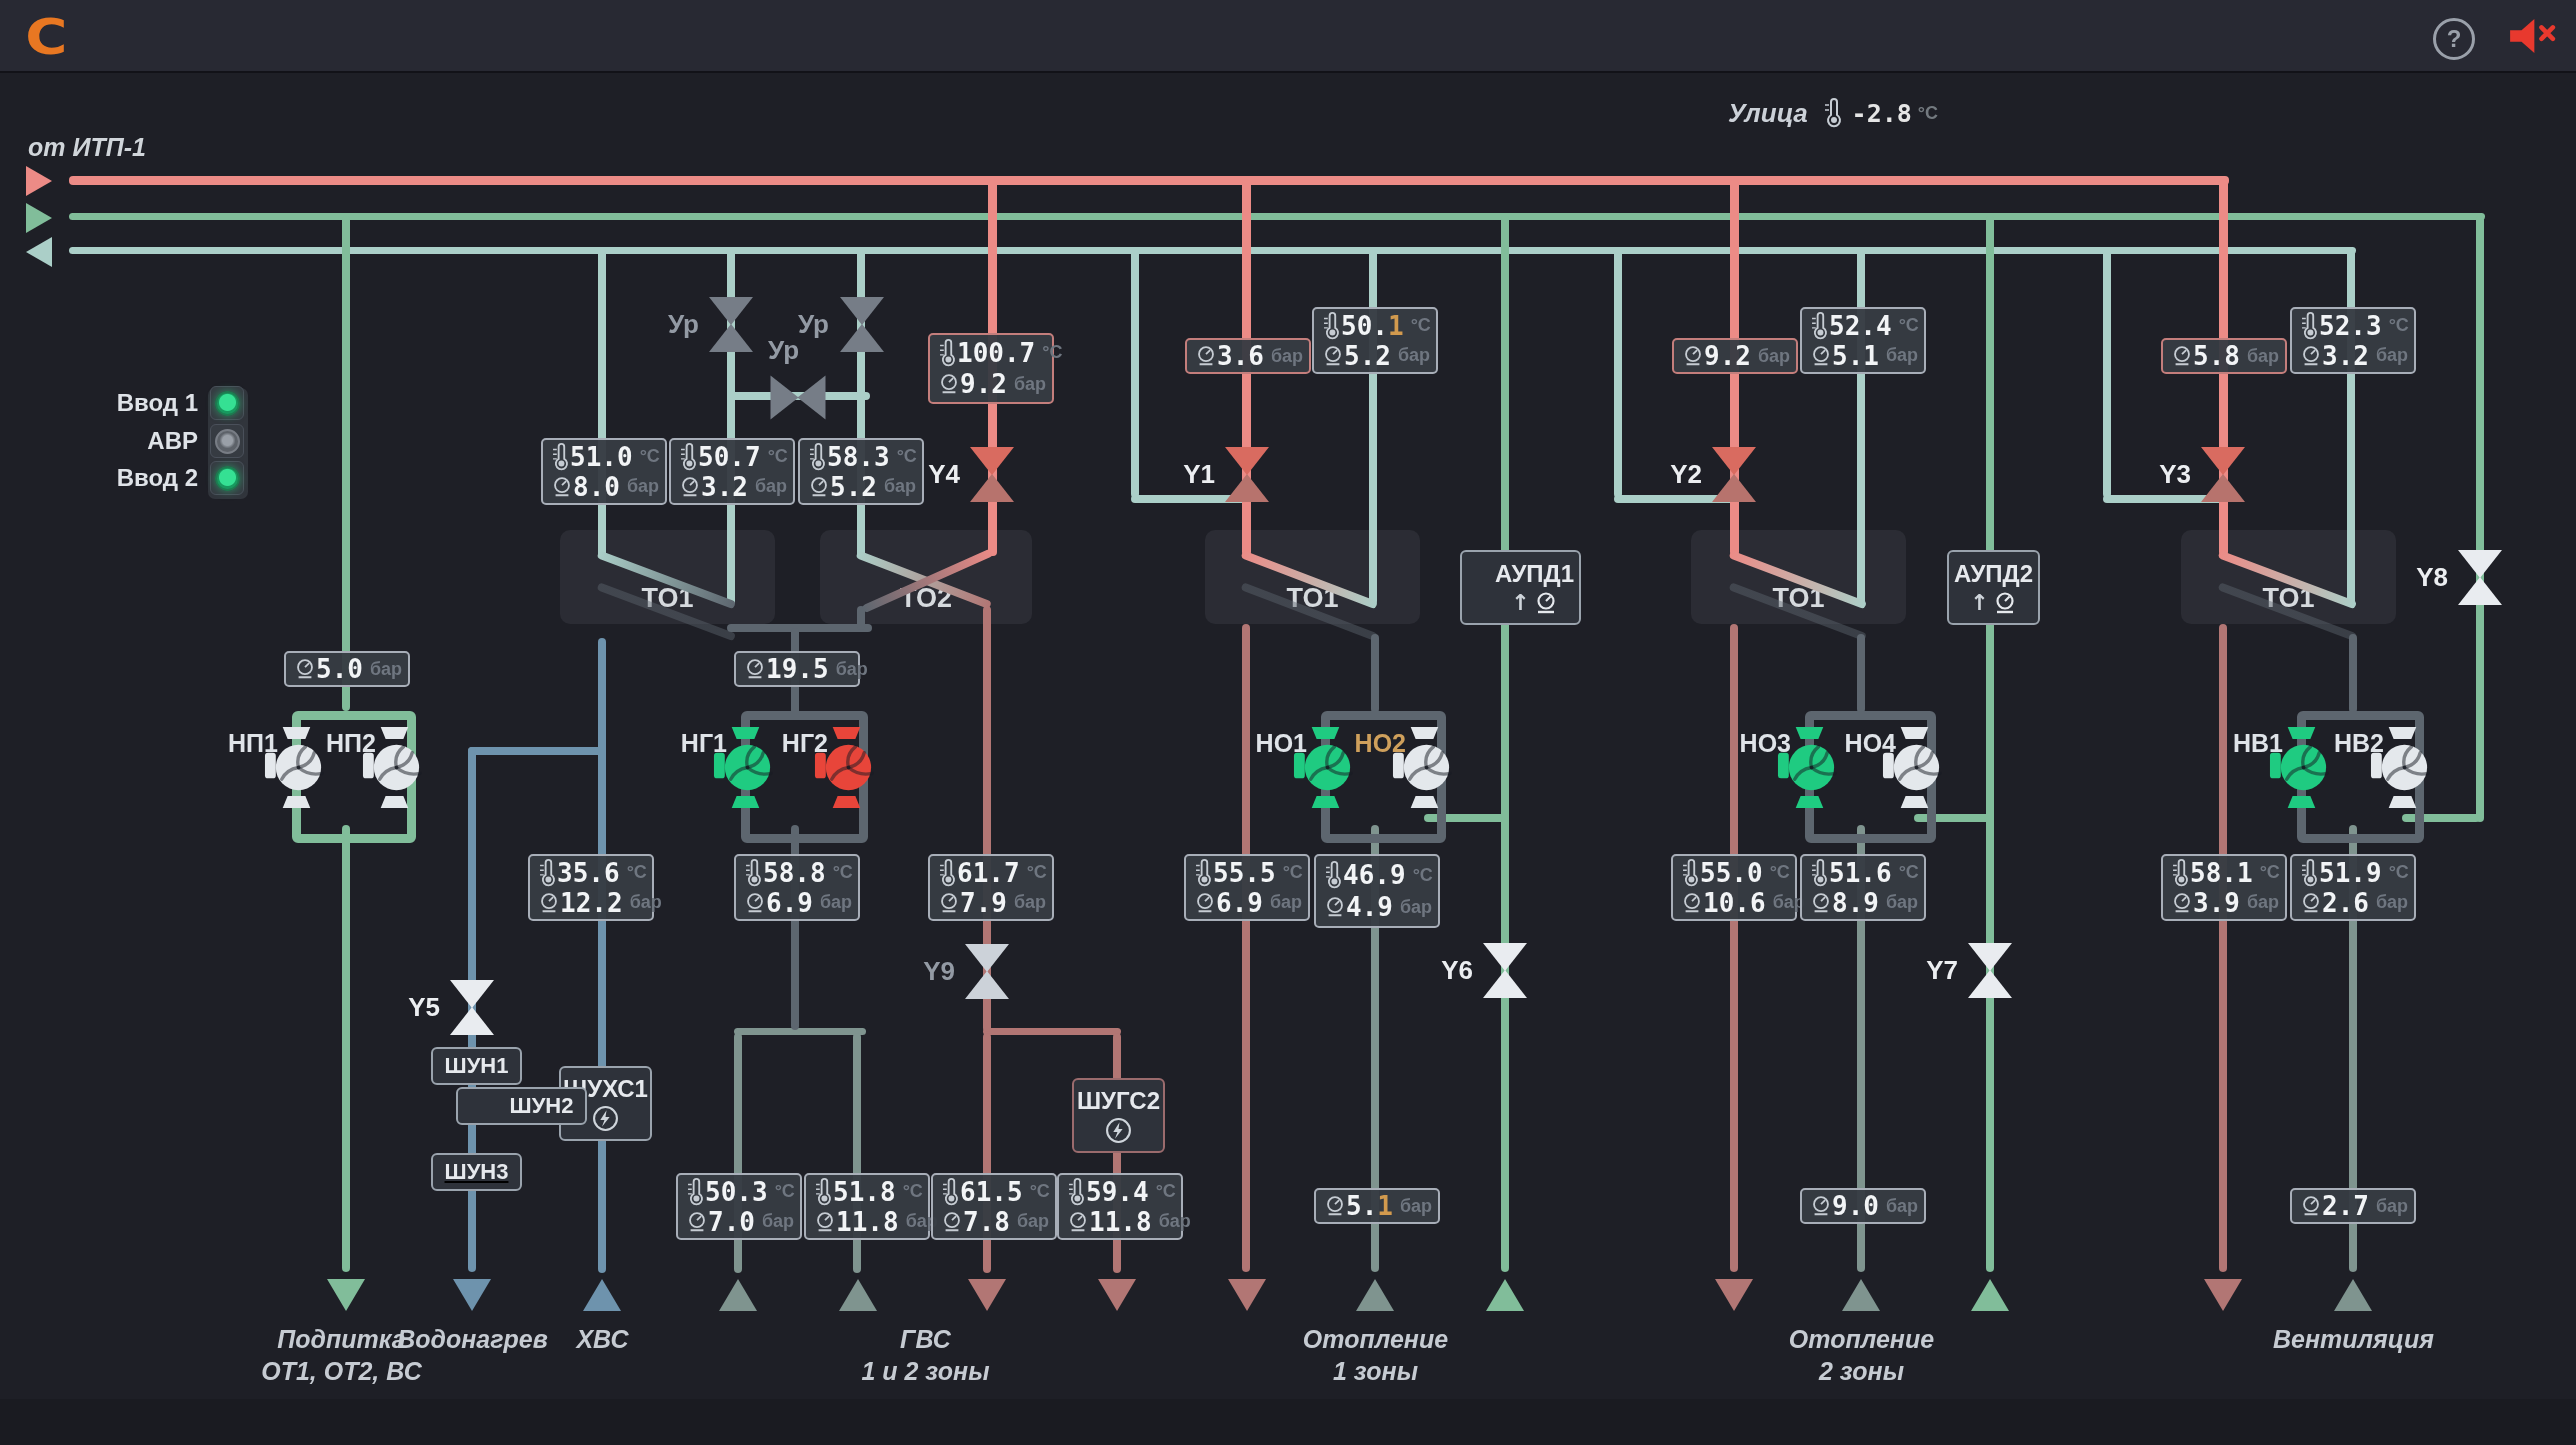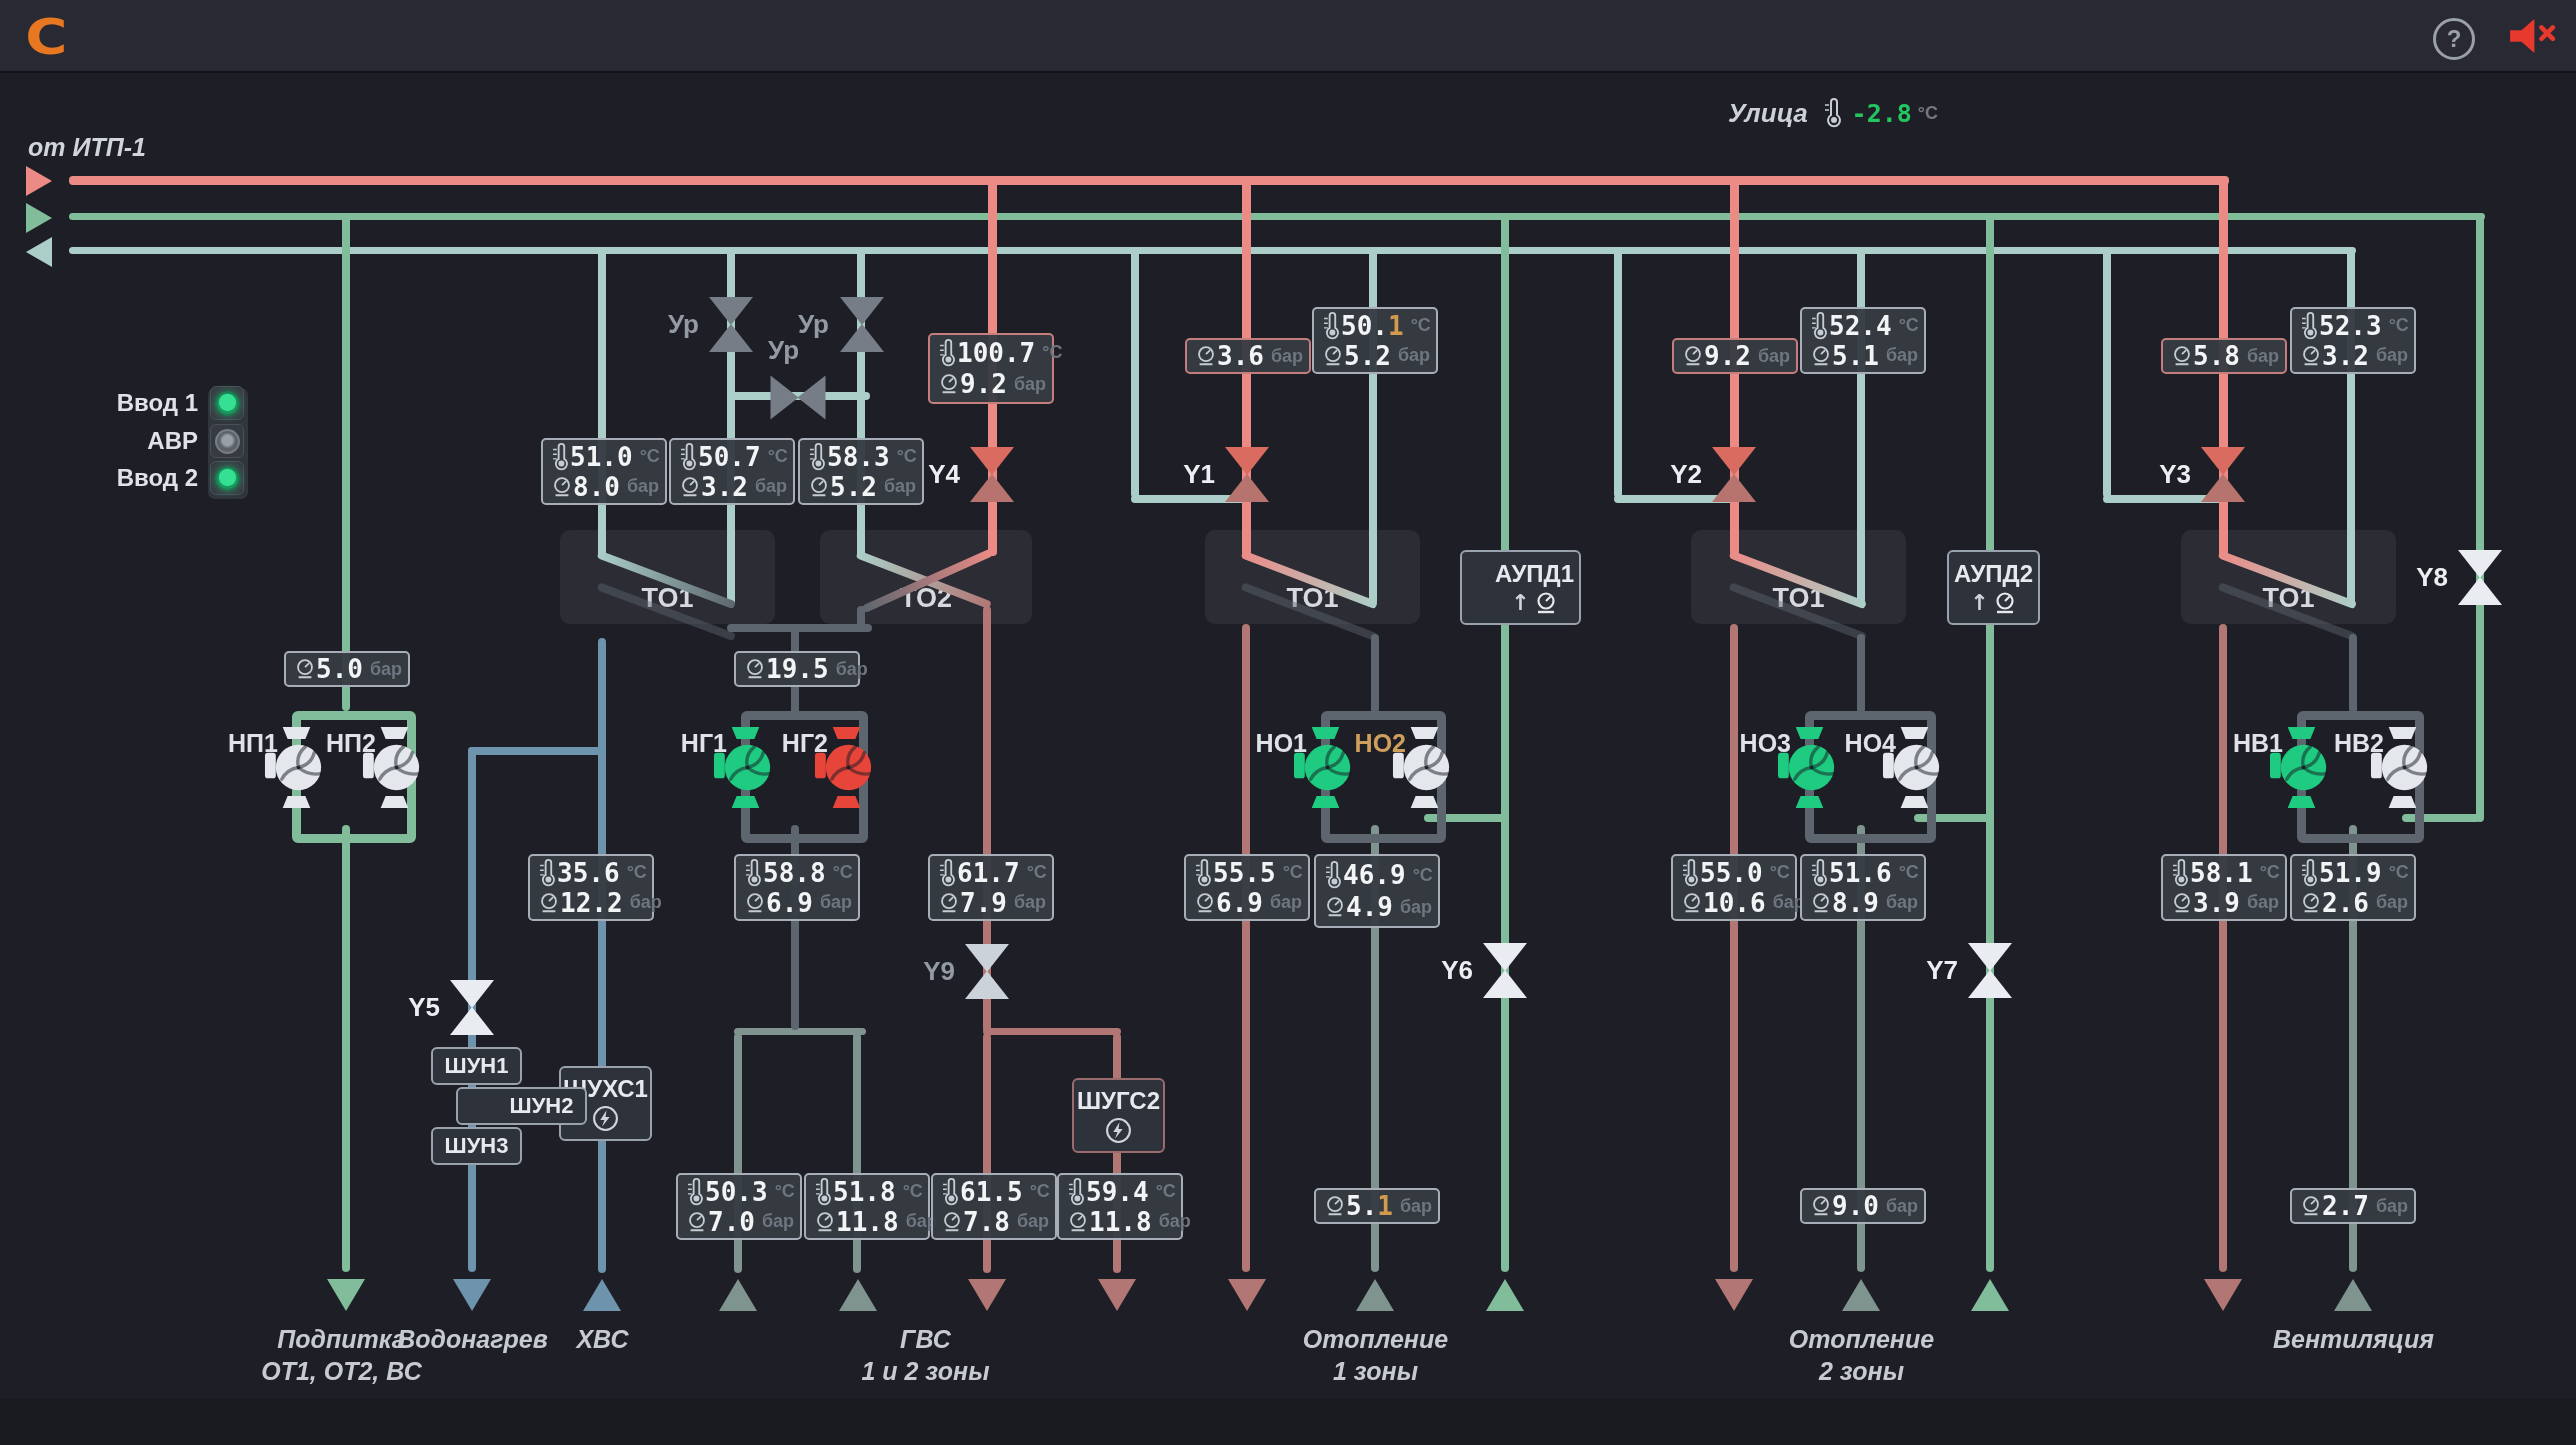--- a/index.html
+++ b/index.html
@@ -15,21 +15,21 @@
          width:24px;height:26px;border-radius:5px;display:flex;align-items:center;justify-content:center;}
   .bookbtn{position:absolute;top:16px;cursor:pointer;}
   #titlefield{position:absolute;left:510px;top:14px;width:1485px;height:44px;background:#17171d;border-radius:6px;
       color:#e8eaed;font-size:27px;display:flex;align-items:center;padding-left:18px;box-sizing:border-box;}
   #helpbtn{position:absolute;left:2433px;top:18px;width:36px;height:36px;border:3px solid #9aa0aa;border-radius:50%;
       color:#9aa0aa;font-size:24px;font-weight:bold;display:flex;align-items:center;justify-content:center;cursor:pointer;}
   #mutebtn{position:absolute;left:2503px;top:14px;width:59px;height:44px;cursor:pointer;}
   
   #outside{position:absolute;left:1728px;top:95px;height:36px;display:flex;align-items:center;z-index:9;}
   #outside .lbl{font-style:italic;font-weight:bold;font-size:26px;color:#ccd1d8;margin-right:14px;}
-  #outside .val{font-family:"DejaVu Sans Mono",monospace;font-weight:bold;font-size:25px;color:#22c55e;margin:0 6px 0 8px;}
+  #outside .val{font-family:"DejaVu Sans Mono",monospace;font-weight:bold;font-size:25px;color:#e5e5e5;margin:0 6px 0 8px;}
   #outside .unit{font-size:18px;color:#73797f;font-weight:bold;}
   #srclabel{position:absolute;left:28px;top:133px;font-style:italic;font-weight:bold;font-size:25px;color:#d0d5da;z-index:9;}
   
   .pipe{position:absolute;border-radius:4px;z-index:3;}
   .hx{position:absolute;background:#2b2c34;border-radius:10px;z-index:2;}
   .hx .hxlbl{position:absolute;left:0;right:0;bottom:10px;text-align:center;color:#d6dade;font-size:27px;font-weight:600;z-index:8;}
   .diag{position:absolute;z-index:4;border-radius:4px;}
   
   .sbox{position:absolute;background:rgba(54,59,67,0.96);border:2px solid #a8aeb8;border-radius:5px;z-index:6;
         display:flex;flex-direction:column;justify-content:center;padding:2px 8px;box-sizing:border-box;cursor:pointer;}
@@ -408,21 +408,21 @@
             <path d="M14 5l-6 9.5h4l-2.4 6.5 7.4-9.5h-4z" fill="#cfd5db"></path>
           </svg>
         </div>
       </div>
       <div class="panel small" style="left: 431px; top: 1047px; width: 87px; height: 34px;">
         <div class="plbl">ШУН1</div>
       </div>
       <div class="panel small" style="left: 456px; top: 1087px; width: 87px; height: 34px; padding-left: 40px;">
         <div class="plbl">ШУН2</div>
       </div>
-      <div class="panel small" style="left: 431px; top: 1127px; width: 87px; height: 34px;">
+      <div class="panel small" style="left: 431px; top: 1153px; width: 87px; height: 34px; text-decoration: underline;">
         <div class="plbl">ШУН3</div>
       </div>
       <div class="sbox" style="left: 541px; top: 438px; width: 126px; height: 67px;">
         <div class="srow">
           <span class="sicon">
             <svg viewBox="0 0 20 30" width="19" height="28">
               <path d="M8 4a3 3 0 0 1 6 0v13a6 6 0 1 1-6 0z" fill="none" stroke="#c6ccd3" stroke-width="2"></path>
               <circle cx="11" cy="22" r="3.2" fill="#c6ccd3"></circle>
               <path d="M2 7h4M2 12h4M2 17h4" stroke="#c6ccd3" stroke-width="1.5"></path>
             </svg>

